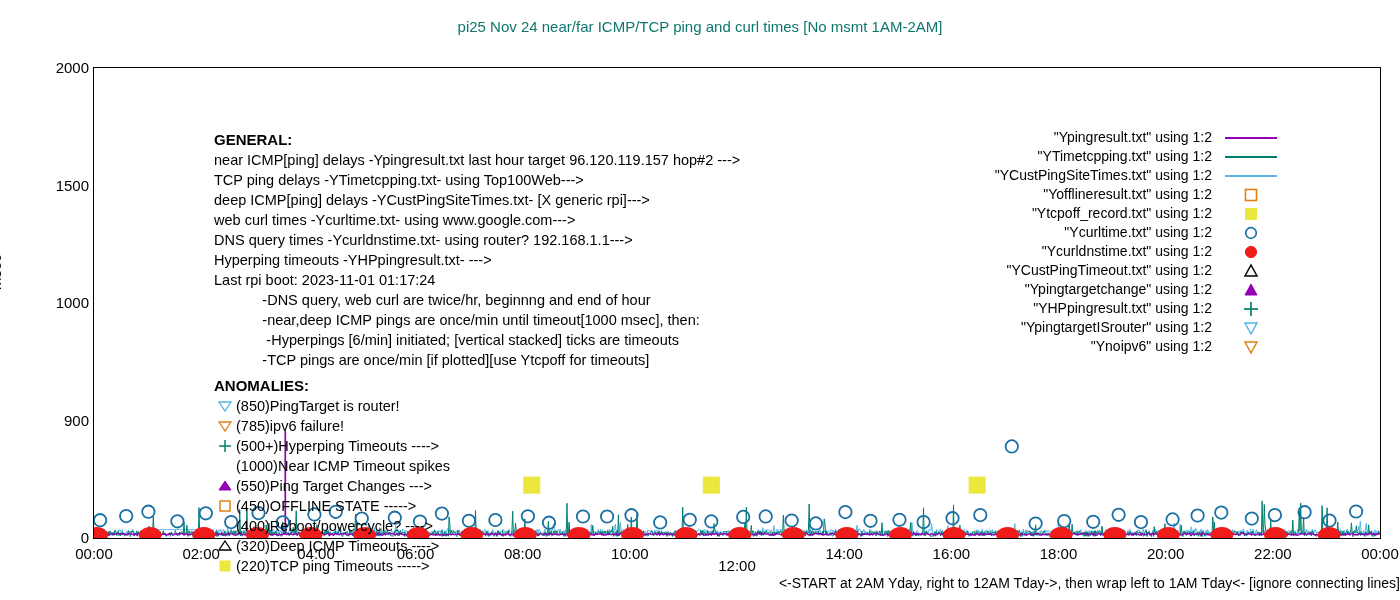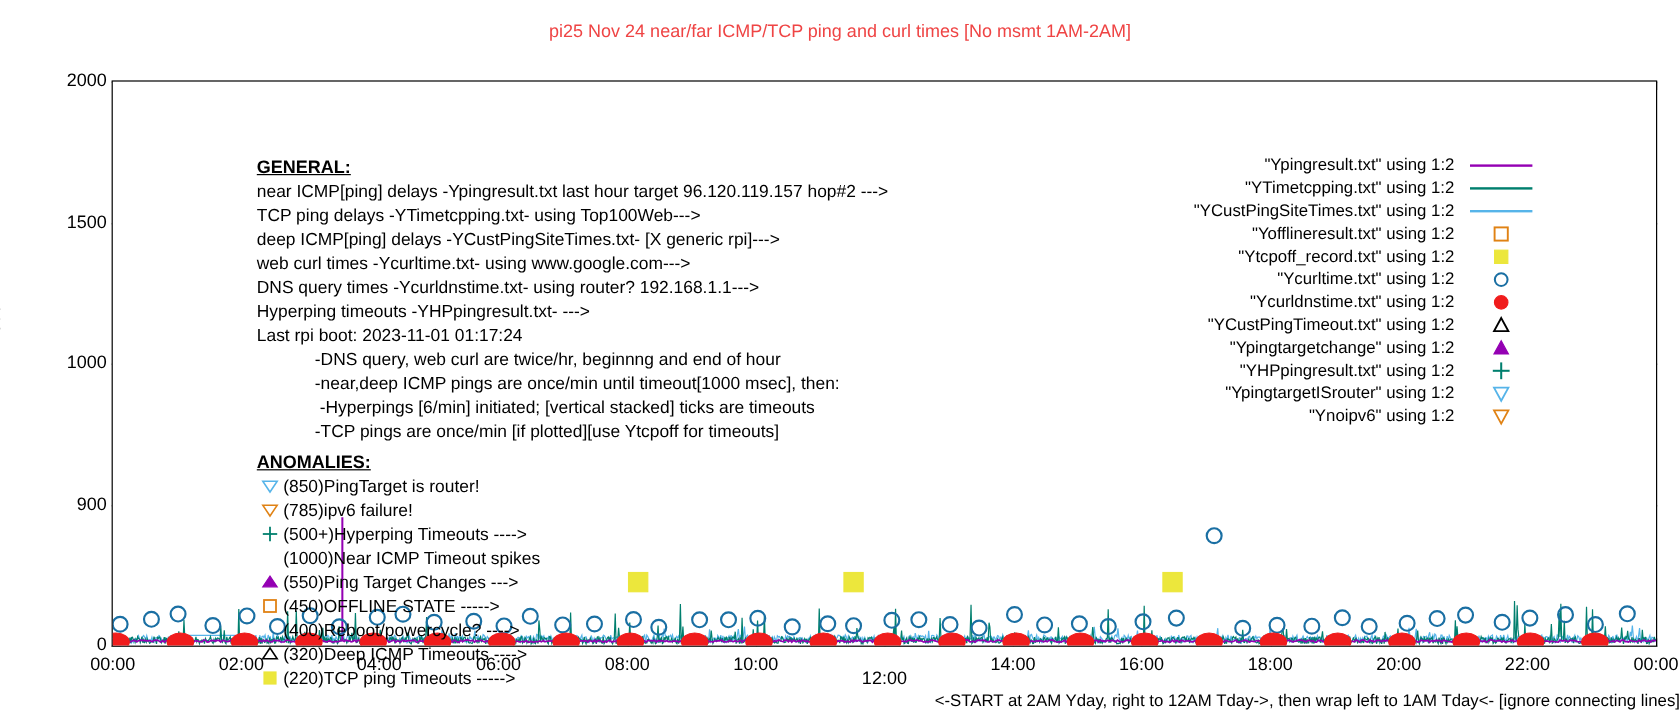--- a/index.html
+++ b/index.html
@@ -1,39 +1,39 @@
 <!DOCTYPE html>
 <html><head>
 <meta charset="utf-8">
 <style>
   html,body{margin:0;padding:0;background:#ffffff;}
   body{width:1400px;height:600px;font-family:"Liberation Sans",sans-serif;color:#000;overflow:hidden;}
   #root{position:relative;width:1400px;height:600px;}
 
-  .title{position:absolute;left:0;top:18px;width:1400px;text-align:center;font-size:15px;color:#ef4444;}
+  .title{position:absolute;left:0;top:18px;width:1400px;text-align:center;font-size:15px;color:#0f766e;}
 
   
   #plot{position:absolute;left:93px;top:67px;width:1288px;height:472px;border:1px solid #000;box-sizing:border-box;background:#fff;}
   #plotclip{position:absolute;left:0;top:0;width:100%;height:100%;overflow:hidden;}
 
   
   .ytick-label{position:absolute;right:1311px;text-align:right;font-size:15px;transform:translateY(-9px);width:60px;}
   .ytick{position:absolute;left:93px;width:8px;height:1px;background:#000;}
   .ytick.r{left:1373px;}
   .ylabel{position:absolute;left:-13px;top:290px;font-size:15px;transform:rotate(-90deg);transform-origin:left top;white-space:nowrap;}
 
   
   .xtick-label{position:absolute;top:545px;font-size:15px;transform:translateX(-50%);white-space:nowrap;}
   .xtick{position:absolute;top:532px;width:1px;height:7px;background:#000;}
   .xtick.t{top:68px;}
   .xcaption{position:absolute;left:0;top:575px;width:1400px;text-align:right;font-size:14px;}
 
   
   .block{position:absolute;font-size:14.5px;line-height:20px;white-space:nowrap;}
-  .block .hdr{font-weight:bold;font-size:15px;text-decoration:underline;}
+  .block .hdr{font-weight:bold;font-size:15px;}
   #general{left:120px;top:62px;}
   #anomalies{left:120px;top:308px;}
   .anom-row{position:relative;height:20px;white-space:nowrap;}
   .anom-sym{display:inline-block;width:22px;text-align:center;vertical-align:-2px;}
 
   
   #legend{position:absolute;right:96px;top:60px;font-size:14px;line-height:19px;}
   .leg-row{display:flex;align-items:center;justify-content:flex-end;height:19px;}
   .leg-text{white-space:nowrap;}
   .leg-sym{width:66px;display:flex;align-items:center;justify-content:center;margin-left:6px;}

